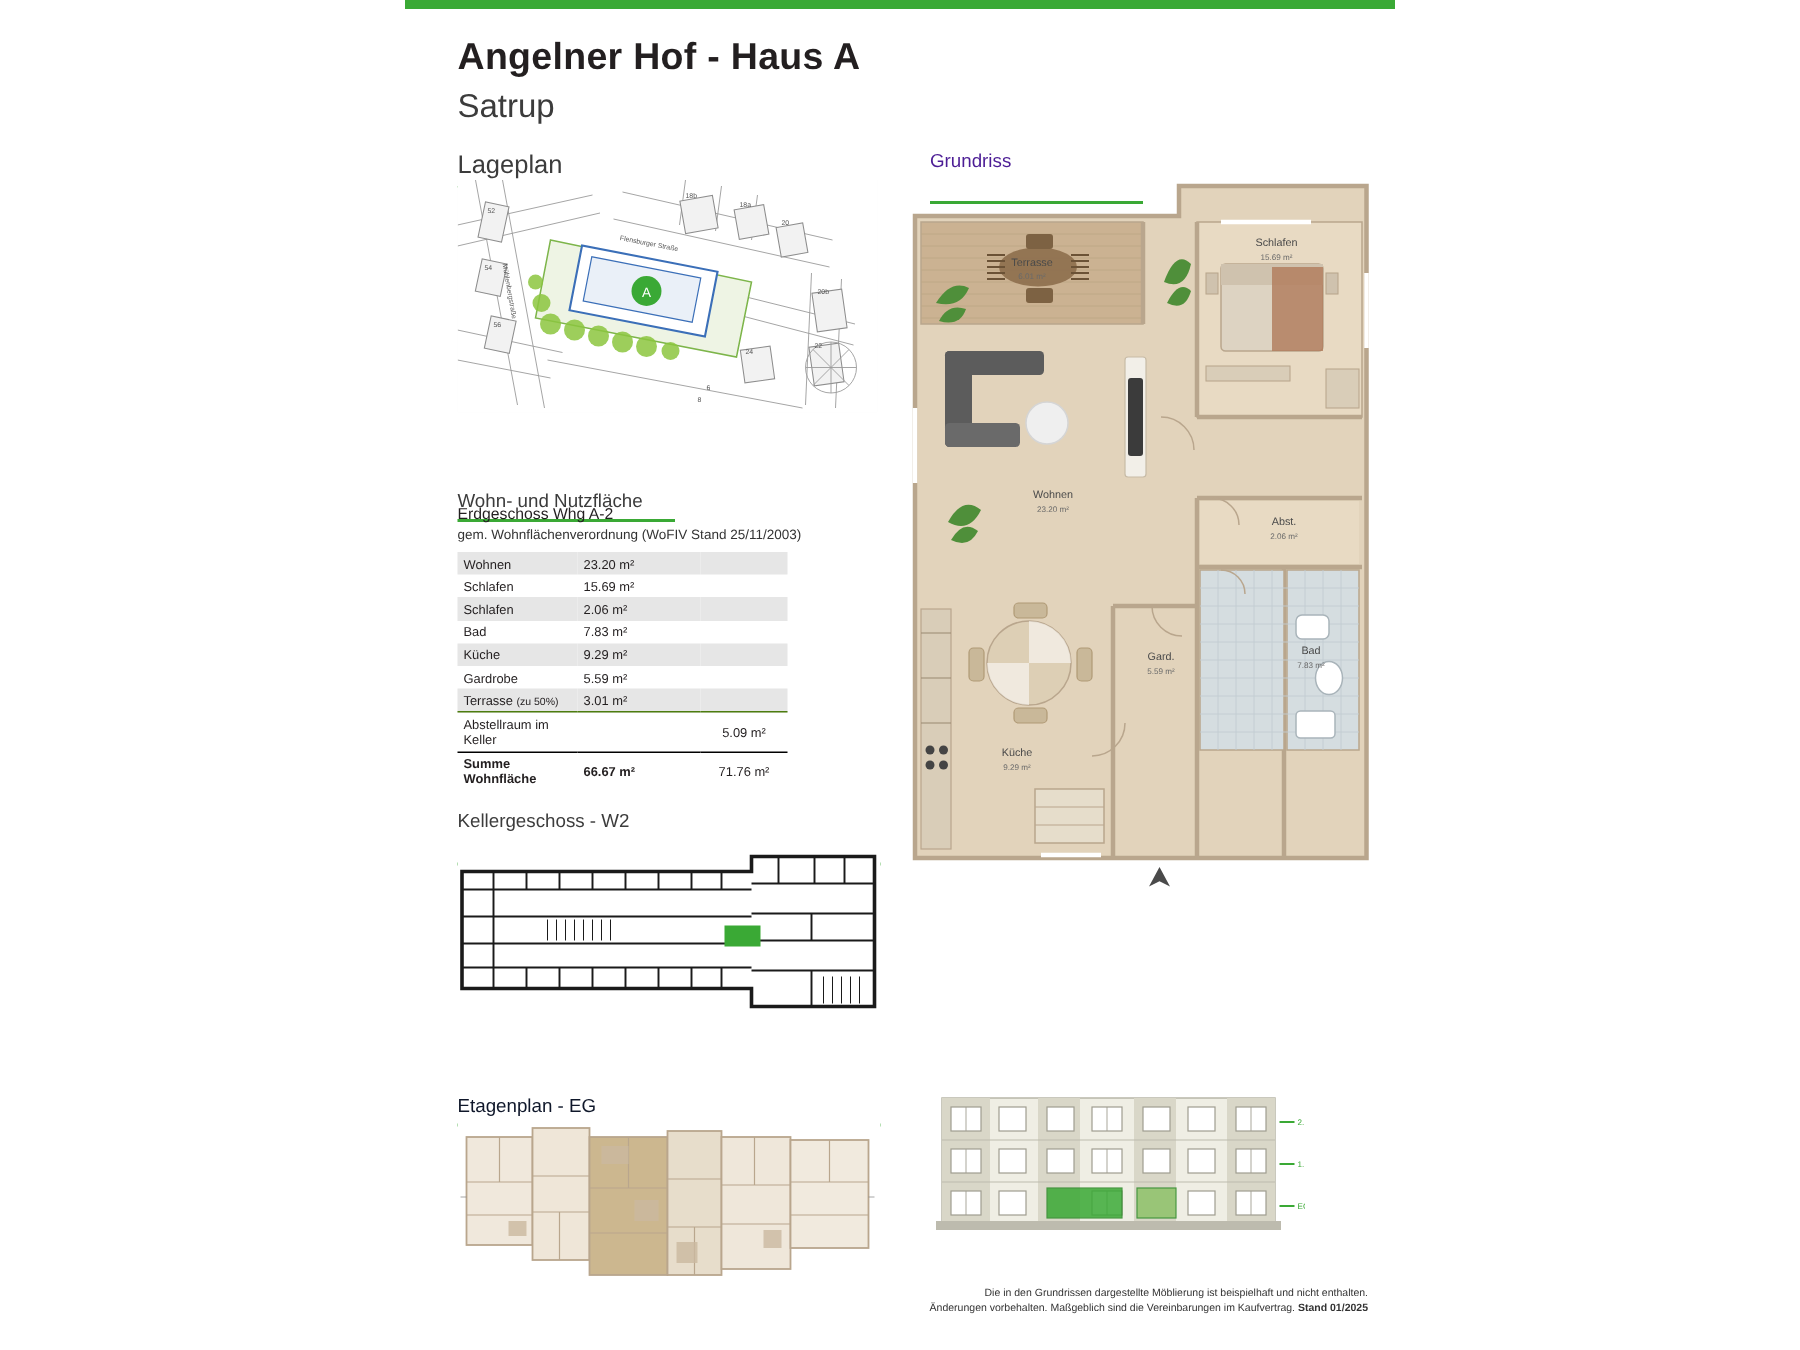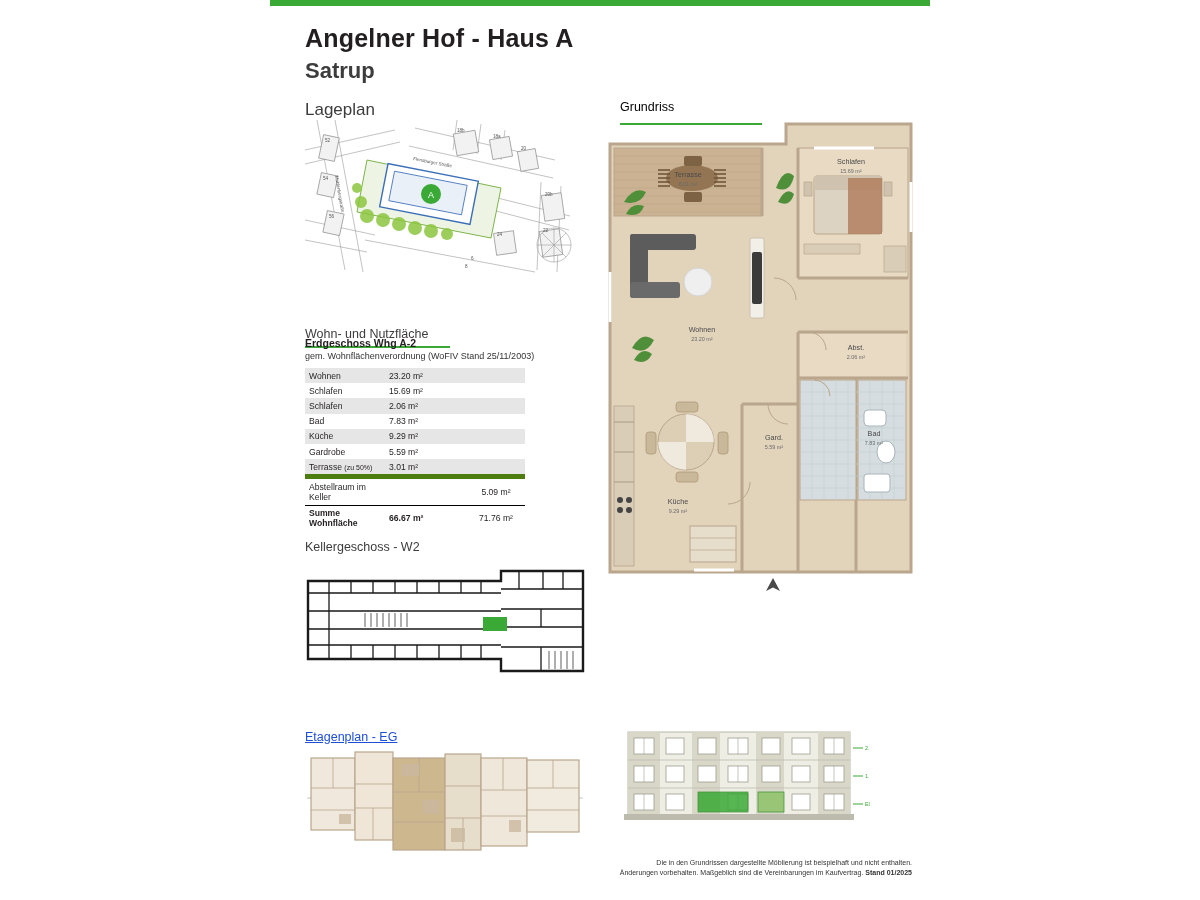--- a/index.html
+++ b/index.html
@@ -5,35 +5,35 @@
   html,body{margin:0;padding:0;}
   body{
     width:1200px;height:900px;background:#ffffff;
     font-family:"Liberation Sans", sans-serif;color:#231f20;
     position:relative;overflow:hidden;
   }
   .page{position:absolute;left:0;top:0;width:1200px;height:900px;background:#fff;}
   .topbar{position:absolute;left:270px;top:0;width:660px;height:6px;background:#3aa935;}
   
   .title{position:absolute;left:305px;top:24px;font-size:25px;font-weight:bold;letter-spacing:.2px;}
-  .subtitle{position:absolute;left:305px;top:58px;font-size:22px;color:#3c3c3c;font-weight:700;}
+  .subtitle{position:absolute;left:305px;top:58px;font-size:22px;color:#3c3c3c;font-weight:400;}
   .sec-h{position:absolute;font-size:17px;color:#3c3c3c;padding-bottom:5px;}
   .sec-h .rule{position:absolute;left:0;bottom:0;height:1.5px;background:#3aa935;}
   
   .lageplan{position:absolute;left:305px;top:120px;width:280px;height:155px;background:#fdfdfd;overflow:hidden;}
   .lageplan svg{position:absolute;left:0;top:0;}
   
-  .wn-h{position:absolute;left:305px;top:307px;font-size:10.5px;font-weight:bold;}
+  .wn-h{position:absolute;left:305px;top:307px;font-size:10.5px;font-weight:normal;}
   .wn-sub{position:absolute;left:305px;top:320px;font-size:9px;color:#333;line-height:12px;text-align:right;}
   .tbl{position:absolute;left:305px;top:366px;width:220px;font-size:8.6px;border-collapse:collapse;}
   .tbl td{padding:2.6px 4px;}
   .tbl tr.shade td{background:#e6e6e6;}
   .tbl td.v{text-align:left;width:74px;}
   .tbl td.v2{text-align:center;width:50px;}
-  .tbl tr.line td{border-top:5px solid #4d7c0f;}
+  .tbl tr.line td{border-top:1px solid #4d7c0f;}
   .tbl tr.sum td{font-weight:bold;border-top:1.2px solid #000;}
   .small50{font-size:7px;}
   
   .keller{position:absolute;left:305px;top:563px;width:280px;height:110px;}
   
   .etage{position:absolute;left:305px;top:748px;width:282px;height:110px;}
   
   .grundriss-box{position:absolute;left:608px;top:122px;width:305px;height:452px;}
   .north{position:absolute;left:765px;top:578px;width:16px;height:14px;}
   
@@ -202,21 +202,21 @@
       </g>
       <g stroke="#1a1a1a" stroke-width="0.7" fill="none">
         <path d="M60,50 L60,64 M66,50 L66,64 M72,50 L72,64 M78,50 L78,64 M84,50 L84,64 M90,50 L90,64 M96,50 L96,64 M102,50 L102,64"></path>
         <path d="M244,88 L244,106 M250,88 L250,106 M256,88 L256,106 M262,88 L262,106 M268,88 L268,106"></path>
       </g>
       <rect x="178" y="54" width="24" height="14" fill="#3aa935"></rect>
     </svg>
   </div>
 
   <div style="position:absolute;left:305px;top:730px;width:282px;">
-    <div style="font-size:12.5px;color:#1d4ed8;padding-bottom:5px;text-decoration:underline;">Etagenplan - EG</div>
+    <div style="font-size:12.5px;color:#0f172a;padding-bottom:5px;">Etagenplan - EG</div>
     <div style="height:1.5px;background:#3aa935;width:282px;"></div>
   </div>
 
   <div class="etage">
     <svg width="282" height="110" viewBox="0 0 282 110">
       <rect x="0" y="0" width="282" height="110" fill="#ffffff"></rect>
       <g stroke="#b9a68d" stroke-width="1.2">
         <rect x="6" y="10" width="44" height="72" fill="#f0e8dc"></rect>
         <rect x="50" y="4" width="38" height="88" fill="#efe6d8"></rect>
         <rect x="88" y="10" width="52" height="92" fill="#ccb78f"></rect>
@@ -239,21 +239,21 @@
         <rect x="34" y="66" width="12" height="10"></rect>
         <rect x="204" y="72" width="12" height="12"></rect>
       </g>
       <g stroke="#8a8a8a" stroke-width="0.5" fill="none">
         <path d="M2,50 L6,50 M274,50 L278,50"></path>
       </g>
     </svg>
   </div>
 
   <div style="position:absolute;left:620px;top:100px;width:142px;">
-    <div style="font-size:12.5px;color:#000000;padding-bottom:9px;">Grundriss</div>
+    <div style="font-size:12.5px;color:#4c1d95;padding-bottom:20px;">Grundriss</div>
     <div style="height:1.5px;background:#3aa935;width:142px;"></div>
   </div>
 
   <div class="grundriss-box">
     <svg width="305" height="452" viewBox="0 0 305 452">
 
       <path d="M2,22 L178,22 L178,2 L303,2 L303,450 L2,450 Z" fill="#e2d3bb" stroke="#b9a68d" stroke-width="3"></path>
 
       <rect x="6" y="26" width="148" height="68" fill="#cbb292" stroke="#b9a68d" stroke-width="1"></rect>
       <g stroke="#bda787" stroke-width="0.6">

